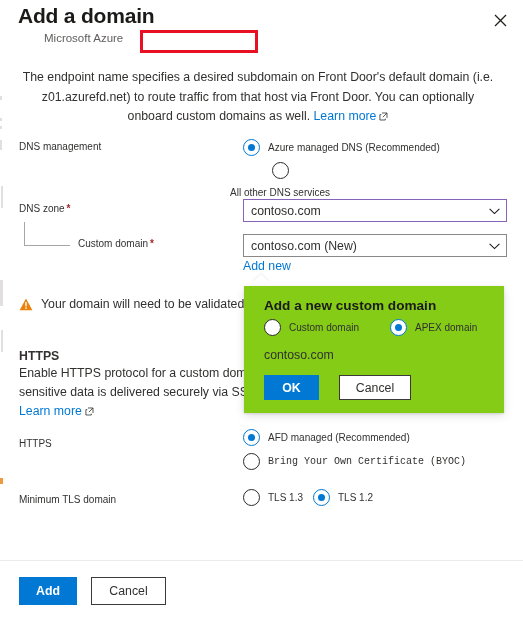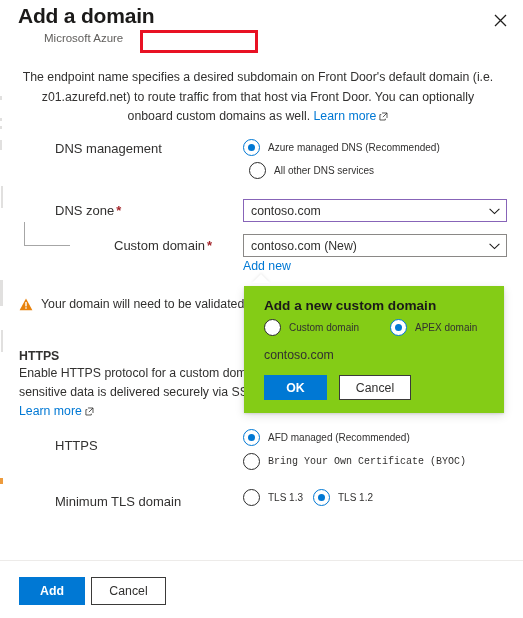--- a/index.html
+++ b/index.html
@@ -73,24 +73,23 @@
   }
   .ext-ico {
     display: inline-block;
     vertical-align: -1px;
     margin-left: 3px;
   }
 
   
   .lbl {
     position: absolute;
-    font-size: 13px;
+    font-size: 10px;
     color: #323130;
     white-space: nowrap;
-    margin-left: 36px;
   }
   .req { color: #a4262c; font-weight: 600; margin-left: 2px; }
 
   
   .radio-row {
     position: absolute;
     display: flex;
     align-items: center;
     gap: 8px;
     cursor: pointer;
@@ -293,21 +292,21 @@
           <path d="M8.9 1.1 L4.3 5.7" stroke="#323130" stroke-width="0.9" fill="none"></path>
           <path d="M7 7.4 v1.5 H1 V2.9 h1.6" stroke="#323130" stroke-width="0.9" fill="none"></path>
         </svg></span></div>
 
   <div class="lbl" style="left:19px;top:141px;">DNS management</div>
 
   <div class="radio-row" style="left:243px;top:139px;">
     <span class="radio on"></span>
     <span class="radio-lbl">Azure managed DNS (Recommended)</span>
   </div>
-  <div class="radio-row" style="left:249px;top:162px;">
+  <div class="radio-row" style="left:230px;top:162px;flex-direction:column;">
     <span class="radio"></span>
     <span class="radio-lbl">All other DNS services</span>
   </div>
 
   <div class="lbl" style="left:19px;top:203px;"><span>DNS zone</span><span class="req">*</span></div>
 
   <div class="dd accent" style="left:243px;top:199px;width:264px;">
     <span>contoso.com</span>
     <span class="chev">
       <svg width="11" height="7" viewBox="0 0 11 7">
@@ -368,21 +367,21 @@
   <div class="radio-row" style="left:243px;top:489px;">
     <span class="radio"></span>
     <span class="radio-lbl">TLS 1.3</span>
   </div>
   <div class="radio-row" style="left:313px;top:489px;">
     <span class="radio on"></span>
     <span class="radio-lbl">TLS 1.2</span>
   </div>
 
   <div class="footer-rule"></div>
-  <div class="btn primary" style="left:19px;top:577px;width:66px;">
+  <div class="btn primary" style="left:19px;top:577px;width:58px;">
     <span>Add</span>
   </div>
   <div class="btn secondary" style="left:91px;top:577px;width:75px;">
     <span>Cancel</span>
   </div>
 
   <div class="callout-beak"></div>
   <div class="callout">
     <div class="callout-title">Add a new custom domain</div>
 
@@ -390,21 +389,21 @@
       <span class="radio"></span>
       <span class="radio-lbl">Custom domain</span>
     </div>
     <div class="radio-row" style="left:146px;top:33px;">
       <span class="radio on"></span>
       <span class="radio-lbl">APEX domain</span>
     </div>
 
     <div class="callout-value">contoso.com</div>
 
-    <div class="btn primary" style="left:20px;top:89px;width:63px;height:25px;">
+    <div class="btn primary" style="left:20px;top:89px;width:55px;height:25px;">
       <span>OK</span>
     </div>
     <div class="btn secondary" style="left:95px;top:89px;width:72px;height:25px;">
       <span>Cancel</span>
     </div>
   </div>
 
   <div class="hl-box"></div>
 
 </div>

